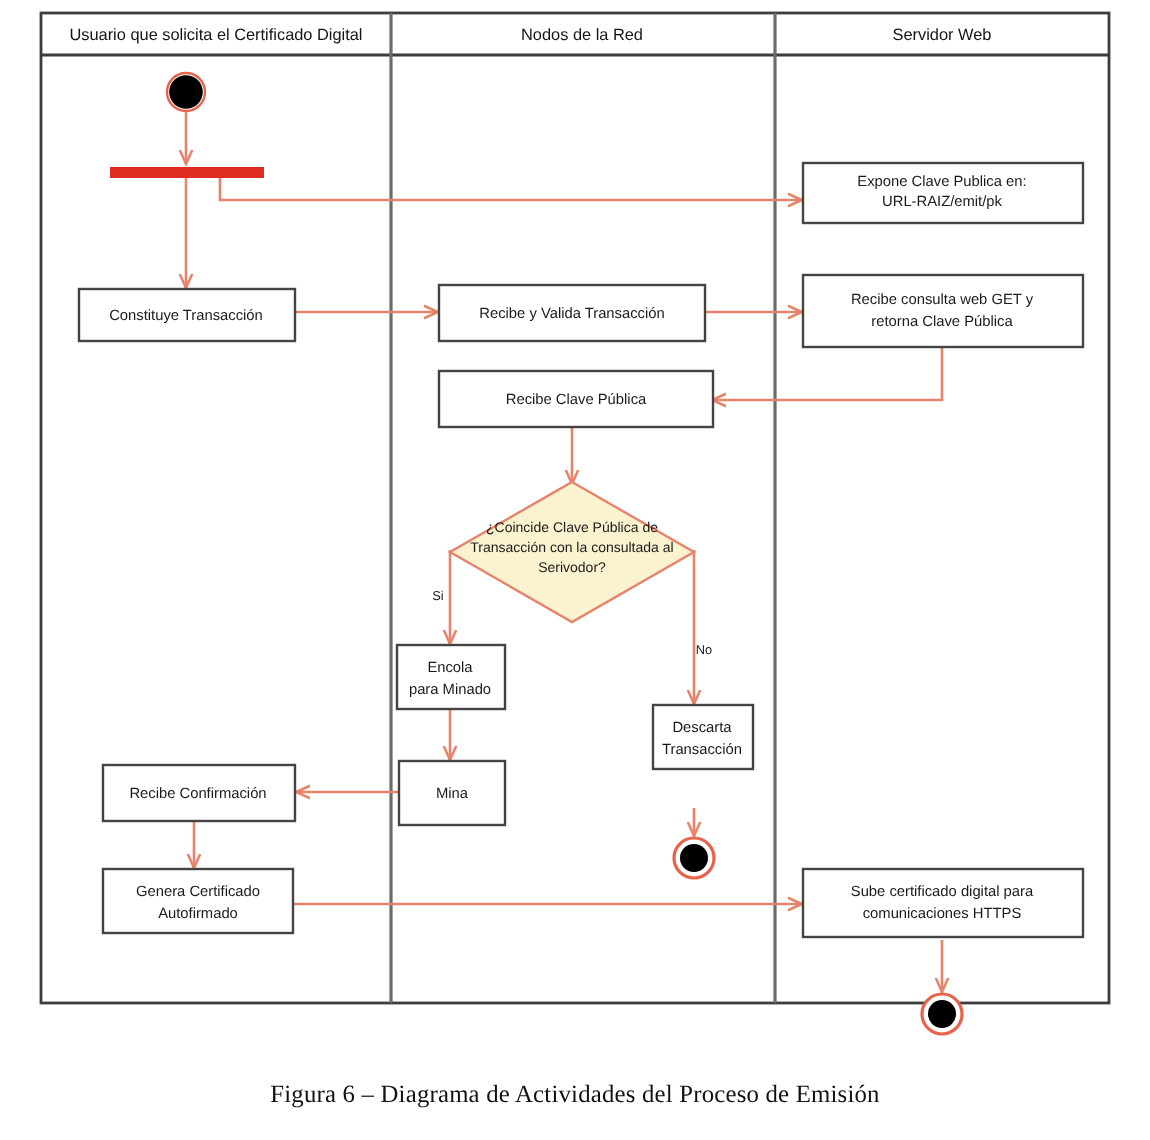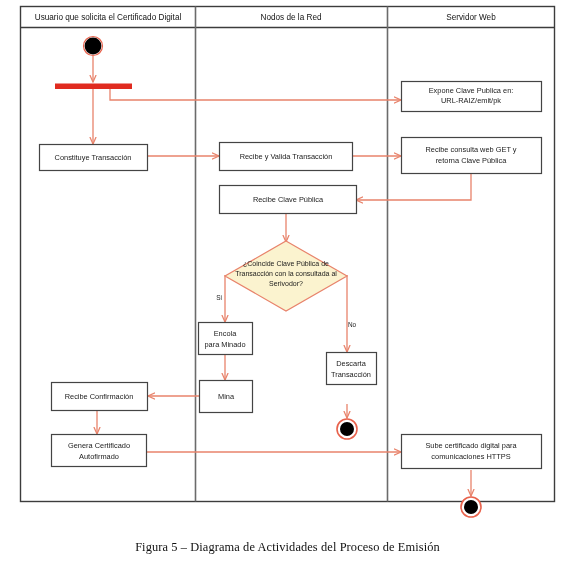--- a/index.html
+++ b/index.html
@@ -201,15 +201,15 @@
       <circle cx="347" cy="429" r="7" fill="#000000"></circle>
     </g>
 
     <g>
       <circle cx="471" cy="507" r="10" fill="#ffffff" stroke="#e8624c" stroke-width="1.6"></circle>
       <circle cx="471" cy="507" r="7" fill="#000000"></circle>
     </g>
 
   </svg>
 
-  <div class="caption">Figura 5 – Diagrama de Actividades del Proceso de Emisión</div>
+  <div class="caption">Figura 6 – Diagrama de Actividades del Proceso de Emisión</div>
 
 </div>
 
 </body></html>

